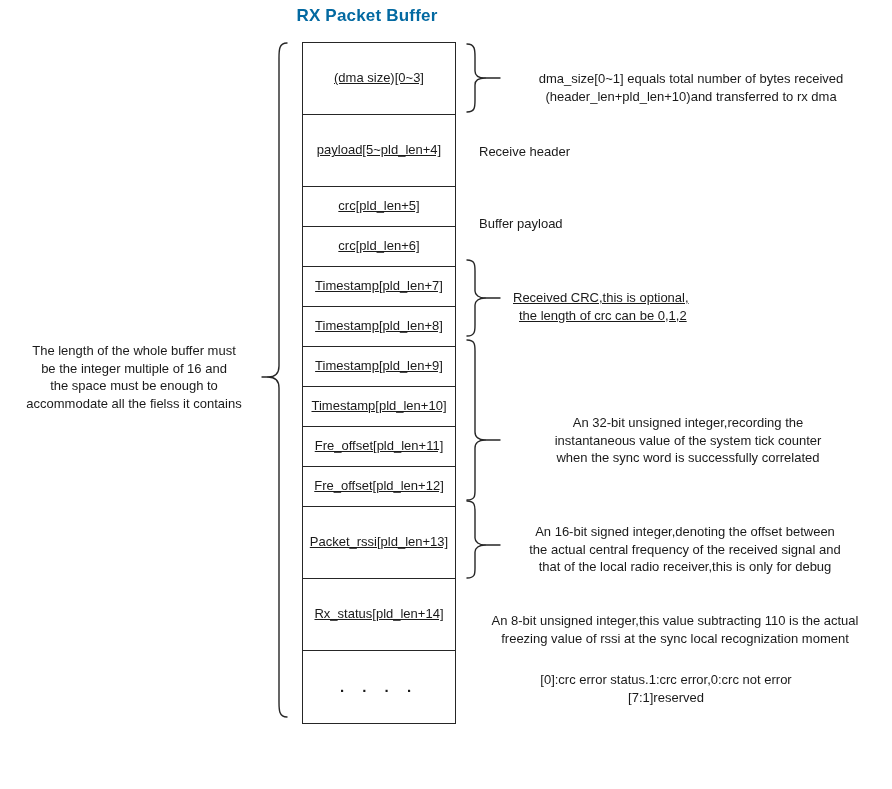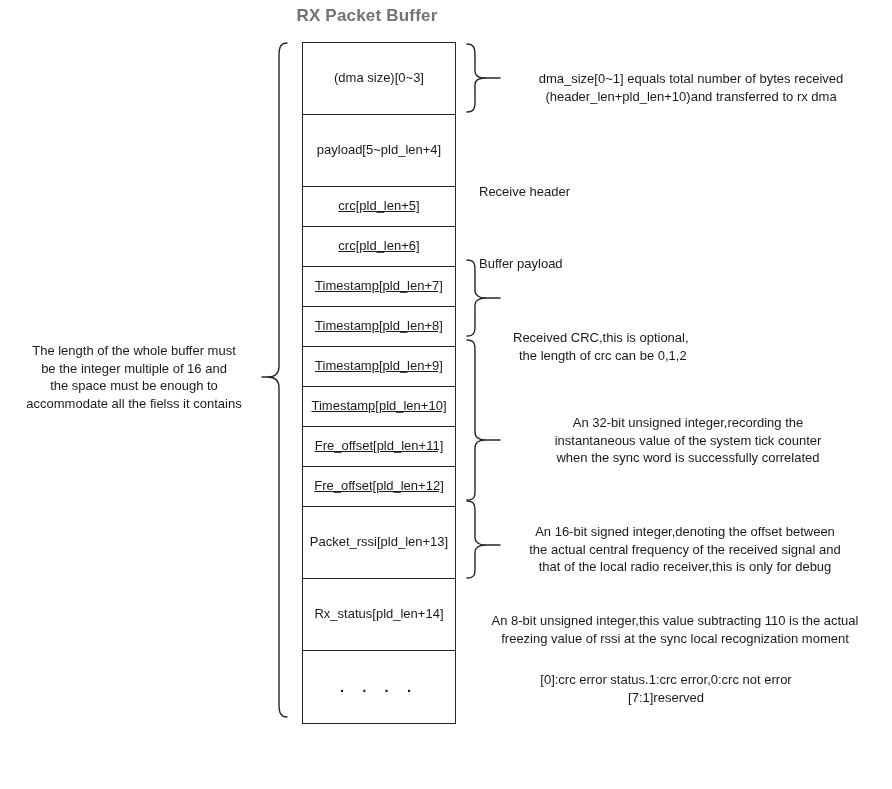--- a/index.html
+++ b/index.html
@@ -18,21 +18,21 @@
 
   
   #title {
     position: absolute;
     left: 0;
     top: 6px;
     width: 734px;
     text-align: center;
     font-size: 17px;
     font-weight: bold;
-    color: #737373;
+    color: #0369a1;
     letter-spacing: 0.2px;
   }
 
   
   #buffer-table {
     position: absolute;
     left: 302px;
     top: 42px;
     width: 154px;
     border: 1.6px solid #262626;
@@ -45,38 +45,38 @@
     display: flex;
     align-items: center;
     justify-content: center;
     font-size: 13px;
     color: #1a1a1a;
     text-align: center;
     line-height: 1.1;
     white-space: nowrap;
   }
   .row:last-child { border-bottom: none; }
-  .row.tall  { height: 72px; }
+  .row.tall  { height: 72px; text-decoration: underline; }
   .row.short { height: 40px; text-decoration: underline; }
   .row.dots  {
     height: 72px;
     letter-spacing: 7px;
     font-size: 15px;
     font-weight: bold;
   }
 
   
   .note {
     position: absolute;
     font-size: 13px;
     line-height: 1.35;
     color: #1a1a1a;
   }
   .note.center { text-align: center; }
-  .note.left   { text-align: left; margin-top: 40px; }
+  .note.left   { text-align: left; }
 
   
   #braces {
     position: absolute;
     left: 0; top: 0;
     width: 892px; height: 789px;
     pointer-events: none;
   }
   #braces path, #braces line {
     fill: none;
@@ -158,21 +158,21 @@
 </div>
 
 <div class="note left" style="left:479px; top:143px; width:260px;">
   <div>Receive header</div>
 </div>
 
 <div class="note left" style="left:479px; top:215px; width:260px;">
   <div>Buffer payload</div>
 </div>
 
-<div class="note left" style="left:513px; top:289px; width:330px;">
+<div class="note left" style="left:513px; top:289px; width:330px;text-decoration:underline;">
   <div>Received CRC,this is optional,</div>
   <div style="padding-left:6px;">the length of crc can be 0,1,2</div>
 </div>
 
 <div class="note center" style="left:488px; top:414px; width:400px;">
   <div>An 32-bit unsigned integer,recording the</div>
   <div>instantaneous value of the system tick counter</div>
   <div>when the sync word is successfully correlated</div>
 </div>
 

